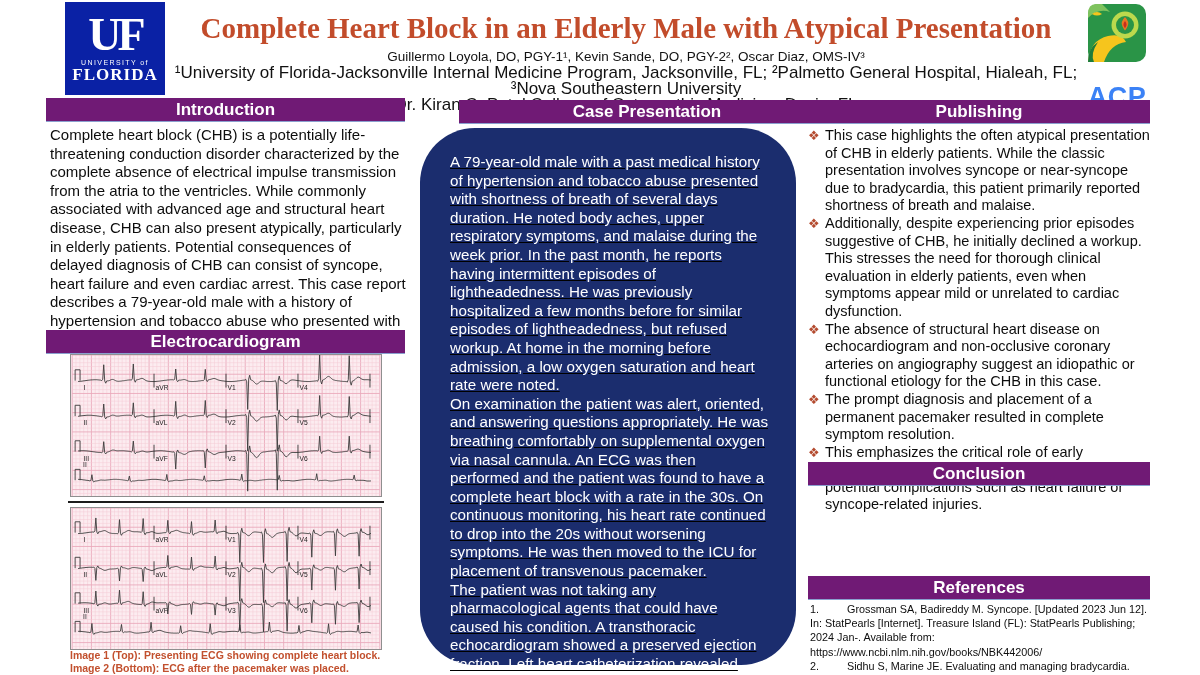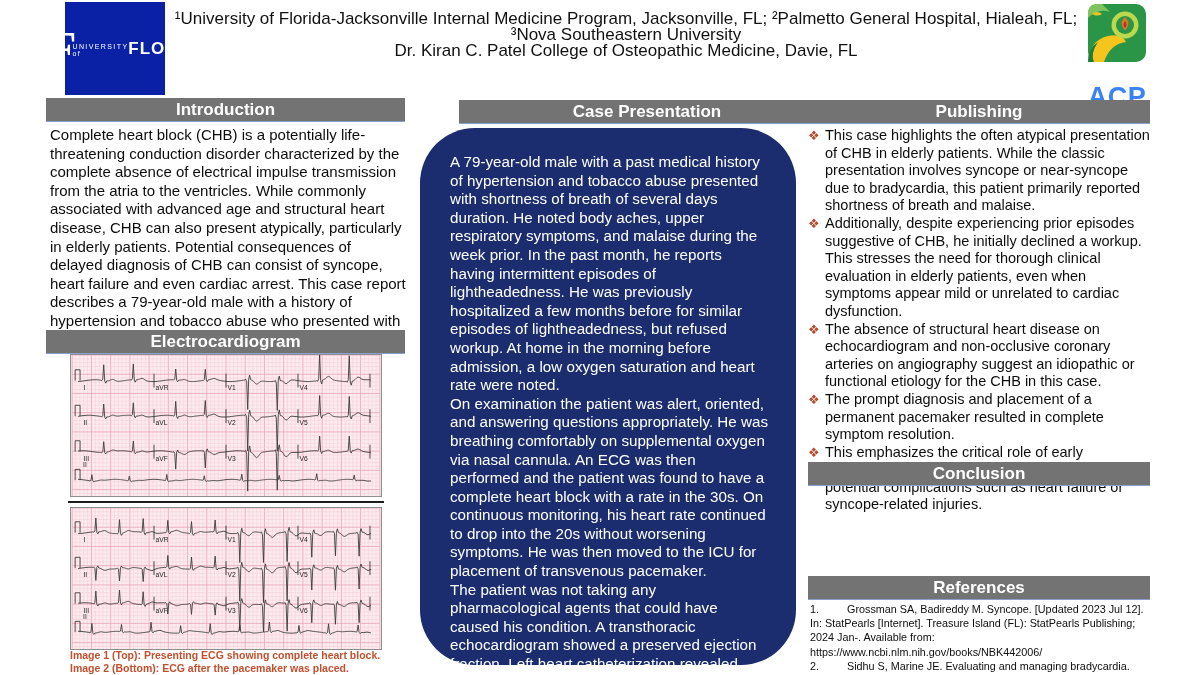--- a/index.html
+++ b/index.html
@@ -1,48 +1,48 @@
 <!DOCTYPE html>
 <html><head>
 <meta charset="utf-8">
 <style>
   * { margin:0; padding:0; box-sizing:border-box; }
   html,body { width:1200px; height:675px; background:#fff; font-family:"Liberation Sans",sans-serif; }
   #poster { position:relative; width:1200px; height:675px; background:#ffffff; overflow:hidden; }
 
   
   .uf-logo { position:absolute; left:65px; top:2px; width:100px; height:93px; background:#0a21a5;
-             display:flex; flex-direction:row; align-items:center; justify-content:center; color:#fff; }
+             display:flex; flex-direction:column; align-items:center; justify-content:center; color:#fff; }
   .uf-big  { font-family:"Liberation Serif",serif; font-weight:bold; font-size:46px; line-height:44px; letter-spacing:-4px; }
   .uf-small{ font-size:7px; letter-spacing:1.4px; margin-top:2px; }
-  .uf-mid  { font-family:Liberation Sans, sans-serif; font-weight:bold; font-size:17px; letter-spacing:1px; line-height:18px; }
+  .uf-mid  { font-family:Liberation Serif, serif; font-weight:bold; font-size:17px; letter-spacing:1px; line-height:18px; }
 
   .header-center { position:absolute; left:170px; top:11px; width:912px; text-align:center; }
   .poster-title  { font-family:"Liberation Serif",serif; font-weight:bold; font-size:29px; color:#c24c2b; line-height:34px; }
   .author-line   { font-size:13.5px; color:#111; margin-top:4px; line-height:16px; }
   .affil-line    { font-size:17px; color:#111; line-height:16px; }
 
   .acp-logo { position:absolute; left:1086px; top:4px; width:62px; text-align:center; }
   .acp-text { font-size:27px; font-weight:bold; color:#3b82f6; line-height:28px; margin-top:17px; letter-spacing:0.5px; }
 
   
-  .bar { position:absolute; height:24px; background:#737373; color:#fff; font-weight:bold;
+  .bar { position:absolute; height:24px; background:#701a75; color:#fff; font-weight:bold;
          font-size:17px; text-align:center; line-height:24px; border-bottom:1px solid #8aa0cf; }
 
   
   .intro-body { position:absolute; left:50px; top:126px; width:356px; font-size:15px; line-height:18.6px; color:#0d0d0d; }
 
   .ecg-frame { position:absolute; left:70px; width:312px; height:143px; border:1px solid #8f8f8f; background:#fcecf0; }
   .ecg-sep   { position:absolute; left:68px; top:501px; width:316px; height:2px; background:#1c1c1c; }
   .captions  { position:absolute; left:70px; top:649px; width:330px; }
   .caption-line { font-size:10.5px; font-weight:bold; color:#c2502e; line-height:12.5px; }
 
   
   .case-box  { position:absolute; left:420px; top:128px; width:376px; height:537px; background:#1b2d6e;
-               border-radius:55px; padding:25px 27px 0 30px; }
+               border-radius:55px; padding:25px 27px 0 30px;text-decoration:underline; }
   .case-par  { color:#ffffff; font-size:15.2px; line-height:18.6px; }
 
   
   .discussion-list { position:absolute; left:808px; top:127px; width:345px; list-style:none; }
   .discussion-list li { position:relative; padding-left:17px; font-size:14.5px; line-height:17.6px; color:#0d0d0d; }
   .bullet-glyph { position:absolute; left:0; top:0; color:#b44b2f; font-size:13px; }
 
   .conclusion-body { position:absolute; left:810px; top:491px; width:344px; font-size:15px; line-height:19.4px; color:#0d0d0d; white-space:pre-line; }
 
   .refs { position:absolute; left:810px; top:602px; width:344px; }
@@ -54,20 +54,22 @@
 
 <div id="poster">
 
   <div class="uf-logo">
     <div class="uf-big">UF</div>
     <div class="uf-small">UNIVERSITY of</div>
     <div class="uf-mid">FLORIDA</div>
   </div>
 
   <div class="header-center">
+    <div class="poster-title">Complete Heart Block in an Elderly Male with Atypical Presentation</div>
+    <div class="author-line">Guillermo Loyola, DO, PGY-1¹, Kevin Sande, DO, PGY-2², Oscar Diaz, OMS-IV³</div>
     <div class="affil-line">¹University of Florida-Jacksonville Internal Medicine Program, Jacksonville, FL; ²Palmetto General Hospital, Hialeah, FL; ³Nova Southeastern University</div>
     <div class="affil-line">Dr. Kiran C. Patel College of Osteopathic Medicine, Davie, FL</div>
   </div>
 
   <div class="acp-logo">
     <svg width="58" height="58" viewBox="0 0 58 58">
       <rect x="0" y="0" width="58" height="58" rx="10" fill="#2a9447"></rect>
       <path d="M0,14 Q10,4 22,8 L14,0 L8,0 Q0,0 0,10 Z" fill="#7fc35e"></path>
       <path d="M4,10 q5,-4 10,0 q-5,3 -10,0" fill="#f6c51d"></path>
       <path d="M0,58 q2,-22 20,-26 q14,-3 18,6 q-16,2 -22,20 Z" fill="#f6c51d"></path>
@@ -411,17 +413,17 @@
     <li><span class="bullet-glyph">❖</span><span>Additionally, despite experiencing prior episodes suggestive of CHB, he initially declined a workup. This stresses the need for thorough clinical evaluation in elderly patients, even when symptoms appear mild or unrelated to cardiac dysfunction.</span></li>
     <li><span class="bullet-glyph">❖</span><span>The absence of structural heart disease on echocardiogram and non-occlusive coronary arteries on angiography suggest an idiopathic or functional etiology for the CHB in this case.</span></li>
     <li><span class="bullet-glyph">❖</span><span>The prompt diagnosis and placement of a permanent pacemaker resulted in complete symptom resolution.</span></li>
     <li><span class="bullet-glyph">❖</span><span>This emphasizes the critical role of early intervention in managing CHB and preventing potential complications such as heart failure or syncope-related injuries.</span></li>
   </ul>
 
   <div class="bar" style="left:808px; top:462px; width:342px;">Conclusion</div>
 
   <div class="bar" style="left:808px; top:576px; width:342px;">References</div>
   <div class="refs">
-    <div class="ref-item"><span class="ref-num">1.</span><span>Grossman SA, Badireddy M. Syncope. [Updated 2023 Jul 12]. In: StatPearls [Internet]. Treasure Island (FL): StatPearls Publishing; 2024 Jan-. Available from: https://www.ncbi.nlm.nih.gov/books/NBK442006/</span></div>
+    <div class="ref-item"><span class="ref-num">1.</span><span>Grossman SA, Badireddy M. Syncope. [Updated 2023 Jun 12]. In: StatPearls [Internet]. Treasure Island (FL): StatPearls Publishing; 2024 Jan-. Available from: https://www.ncbi.nlm.nih.gov/books/NBK442006/</span></div>
     <div class="ref-item"><span class="ref-num">2.</span><span>Sidhu S, Marine JE. Evaluating and managing bradycardia. Trends Cardiovasc Med. 2020 Jul;30(5):265-272. doi: 10.1016/j.tcm.2019.07.001. Epub 2019 Jul 9. PMID: 31311698.</span></div>
   </div>
 
 </div>
 
 </body></html>

